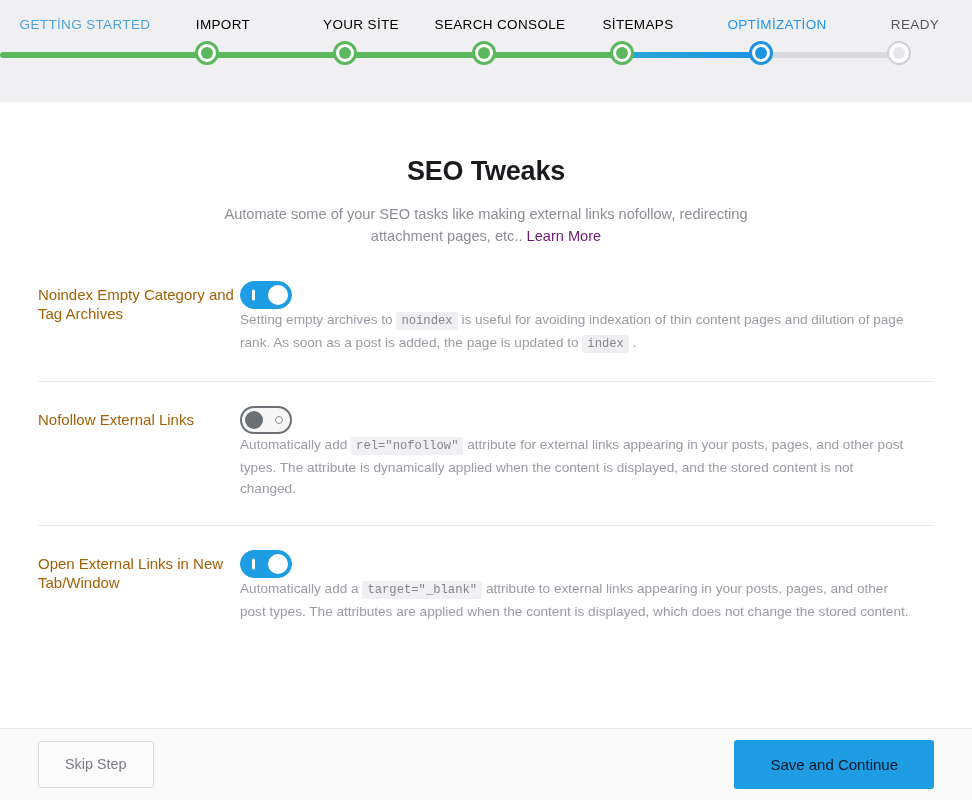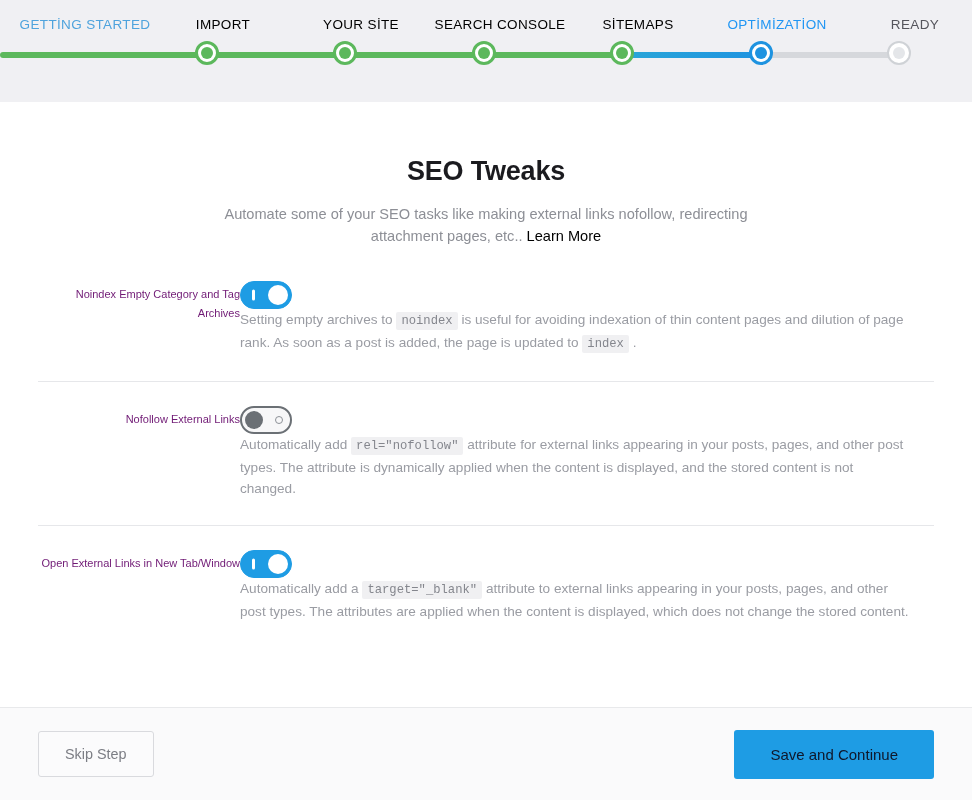--- a/index.html
+++ b/index.html
@@ -120,21 +120,21 @@
   .page-subtitle {
     text-align: center;
     font-size: 14.6px;
     color: #8d8f96;
     line-height: 22px;
     margin: 14px auto 0;
     width: 560px;
     font-weight: normal;
   }
   .learn-more {
-    color: #000000;
+    color: #701a75;
     text-decoration: none;
   }
 
   
   .settings {
     margin: 32px 38px 0 38px;
   }
   .setting-row {
     display: flex;
     align-items: flex-start;
@@ -144,26 +144,25 @@
   .setting-row.r1 { padding-top: 24px; }
   .setting-row.r2 { padding-top: 24px; }
   .row-divider {
     height: 1px;
     background: #e6e7ea;
     margin-top: 26px;
   }
   .setting-label {
     flex: 0 0 202px;
     width: 202px;
-    font-size: 11px;
-    color: #701a75;
+    font-size: 15px;
+    color: #a16207;
     line-height: 19px;
     padding-top: 4px;
     font-weight: normal;
-    text-align: right;
   }
   .setting-body {
     flex: 1 1 auto;
     padding-left: 0px;
   }
 
   
   .toggle {
     width: 52px;
     height: 28px;
@@ -236,21 +235,21 @@
     color: #84868d;
     font-size: 12.2px;
     padding: 2px 5px;
     border-radius: 2px;
     white-space: nowrap;
   }
 
   
   .footer {
     flex: 0 0 auto;
-    height: 93px;
+    height: 72px;
     background: #fafafb;
     border-top: 1px solid #e8e9eb;
     display: flex;
     align-items: center;
     justify-content: space-between;
     padding: 0 38px;
     box-sizing: border-box;
   }
   .btn-skip {
     background: #fbfbfc;

